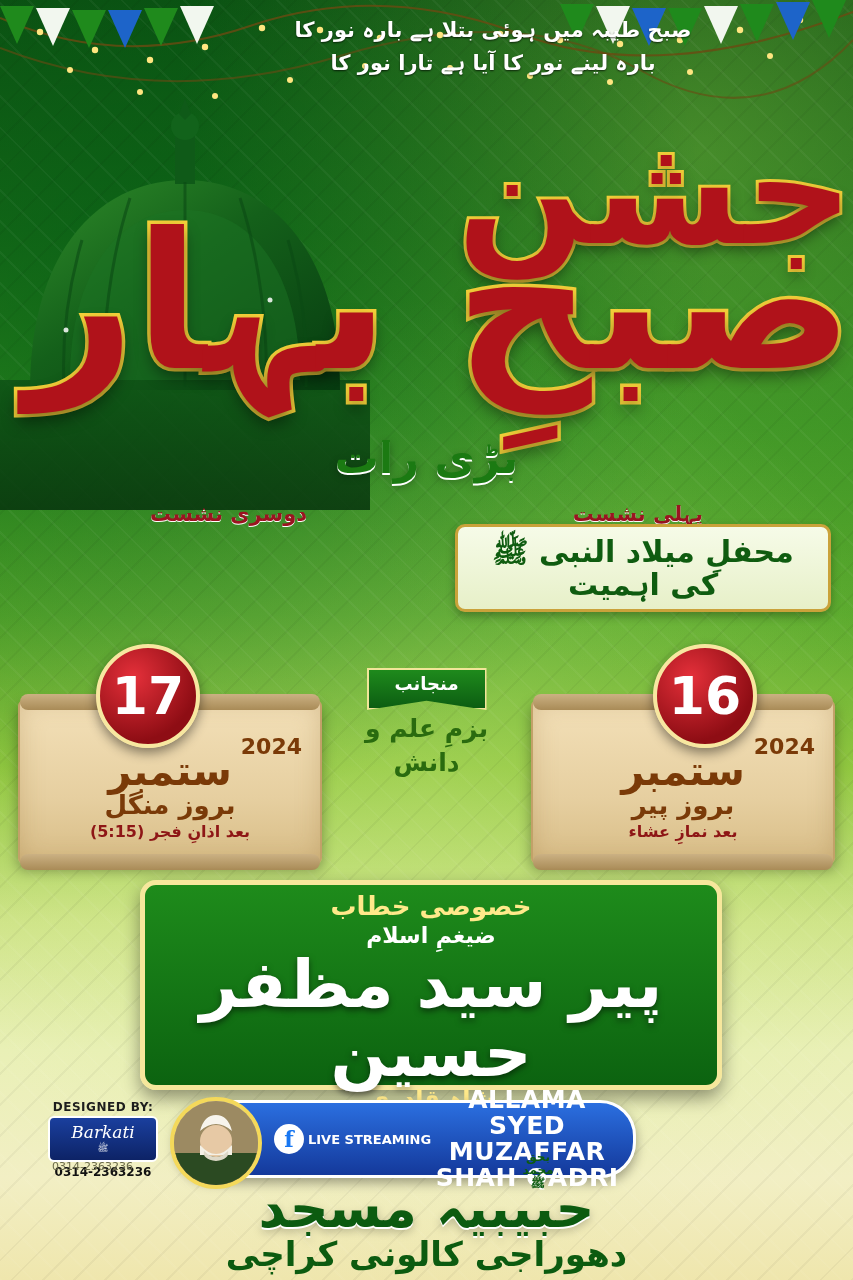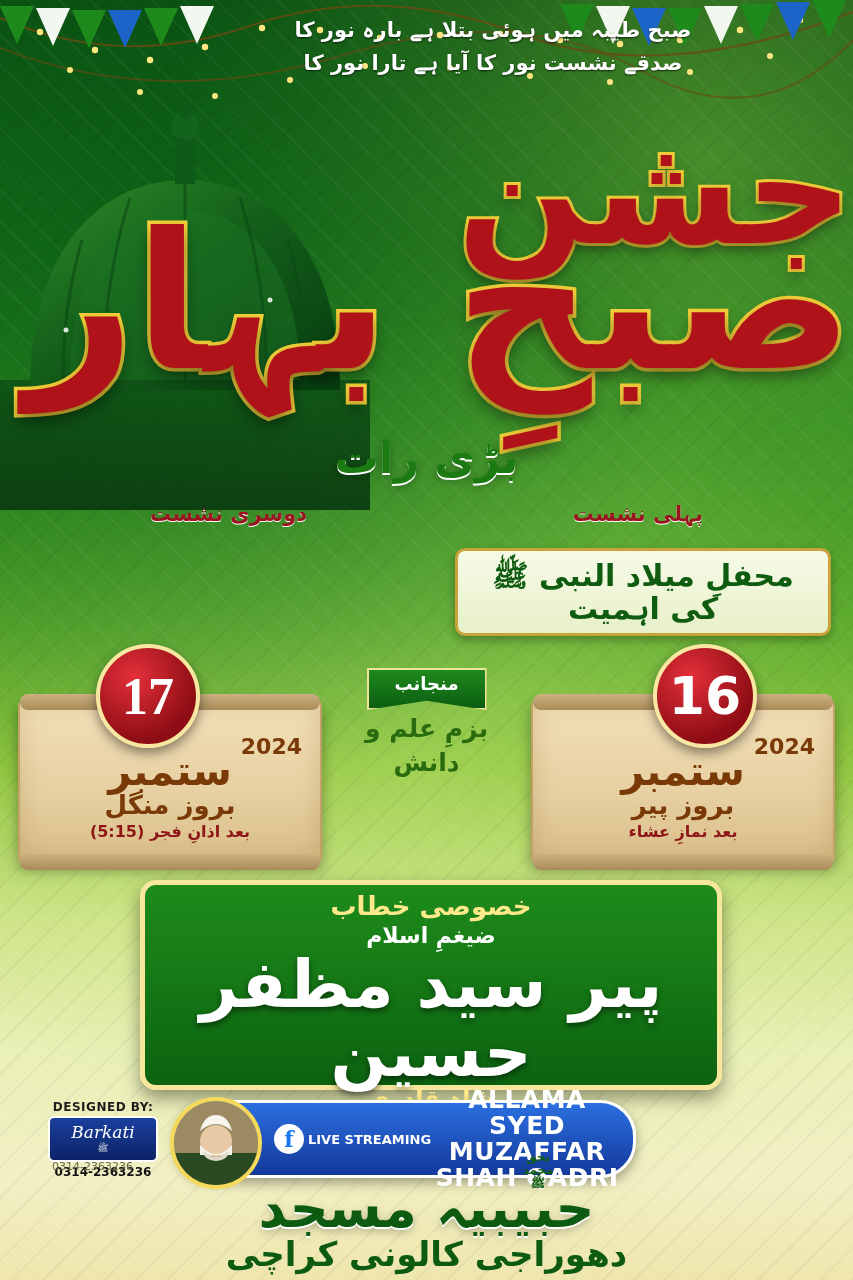--- a/index.html
+++ b/index.html
@@ -53,21 +53,21 @@
     text-shadow:0 2px 0 #ffffff,0 3px 8px rgba(0,0,0,.3);
   }
   
   .sessions{position:absolute;top:500px;left:0;width:853px;height:130px;}
   .ses{
     position:absolute;top:24px;width:370px;height:82px;border-radius:10px;
     background:linear-gradient(180deg,#f6fbe8,#e7f0c8);
     border:3px solid #caa23a;box-shadow:0 4px 10px rgba(0,0,0,.3);
     display:flex;align-items:center;justify-content:center;direction:rtl;
   }
-  .ses.right{right:22px;margin-top:24px;}
+  .ses.right{right:22px;}
   .ses.left{left:22px;}
   .ses .txt{font-size:30px;font-weight:bold;color:#0f5c10;padding:0 10px;text-align:center;line-height:1.1;}
   .ses-tag{
     position:absolute;top:2px;font-size:21px;font-weight:bold;color:#9a1420;direction:rtl;
     text-shadow:0 1px 0 #fff;
   }
   .ses-tag.right{right:150px;}
   .ses-tag.left{left:150px;}
   
   .scrolls{position:absolute;top:650px;left:0;width:853px;height:230px;}
@@ -86,21 +86,21 @@
   }
   .scroll .roll.top{top:-8px;border-radius:8px;}
   .scroll .roll.bot{bottom:-8px;border-radius:8px;}
   .badge{
     position:absolute;top:-6px;width:96px;height:96px;border-radius:50%;
     background:radial-gradient(circle at 35% 30%,#e4303a,#8e0d14 70%);
     border:4px solid #f7e7a0;box-shadow:0 5px 12px rgba(0,0,0,.45);
     color:#fff;font-size:52px;font-weight:bold;display:flex;align-items:center;justify-content:center;
   }
   .badge.right{right:96px;}
-  .badge.left{left:96px;font-family:Liberation Serif, serif;}
+  .badge.left{left:96px;}
   .scroll .d-line1{
     position:absolute;top:46px;width:100%;text-align:center;
     font-size:40px;font-weight:bold;color:#7a3a08;
   }
   .scroll .d-year{
     position:absolute;top:32px;right:18px;font-size:22px;font-weight:bold;color:#7a3a08;
   }
   .scroll .d-day{
     position:absolute;top:88px;width:100%;text-align:center;font-size:26px;font-weight:bold;color:#7a3a08;
   }
@@ -269,21 +269,21 @@
     <g fill="#fff" opacity=".85">
       <circle cx="96" cy="250" r="2.5"></circle>
         <circle cx="130" cy="300" r="3"></circle>
         <circle cx="70" cy="330" r="2"></circle>
       <circle cx="300" cy="220" r="2.5"></circle>
     </g>
   </svg>
 
   <div class="couplet">
     <div>صبح طیبہ میں ہوئی بتلا ہے بارہ نور کا</div>
-    <div>صدقے نشست نور کا آیا ہے تارا نور کا</div>
+    <div>بارہ لینے نور کا آیا ہے تارا نور کا</div>
   </div>
 
   <div class="title-main">
     <div class="t1">جشن</div>
     <div class="t2">صبحِ بہار</div>
   </div>
   <div class="subtitle">بڑی رات</div>
 
   <div class="sessions">
     <div class="ses-tag right">پہلی نشست</div>

